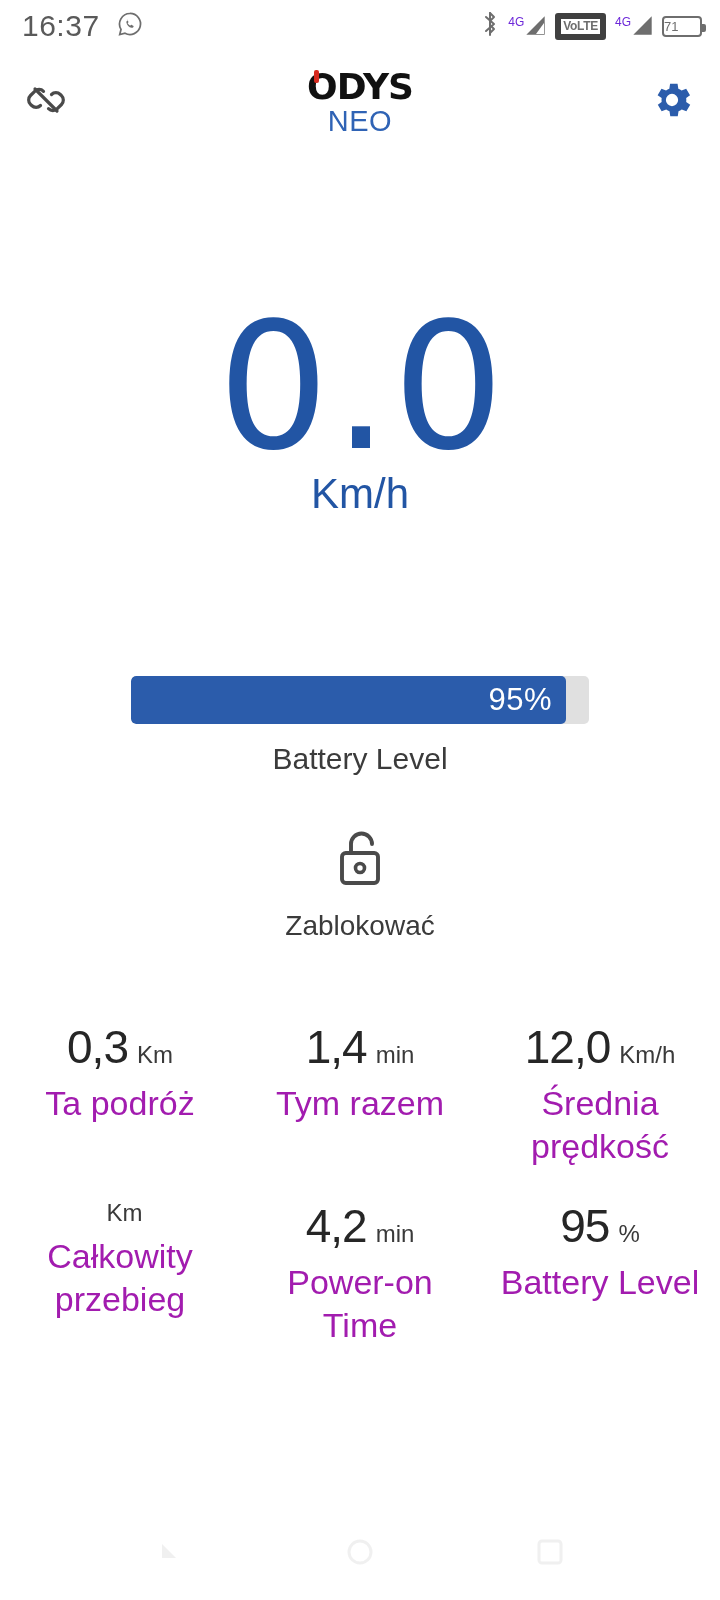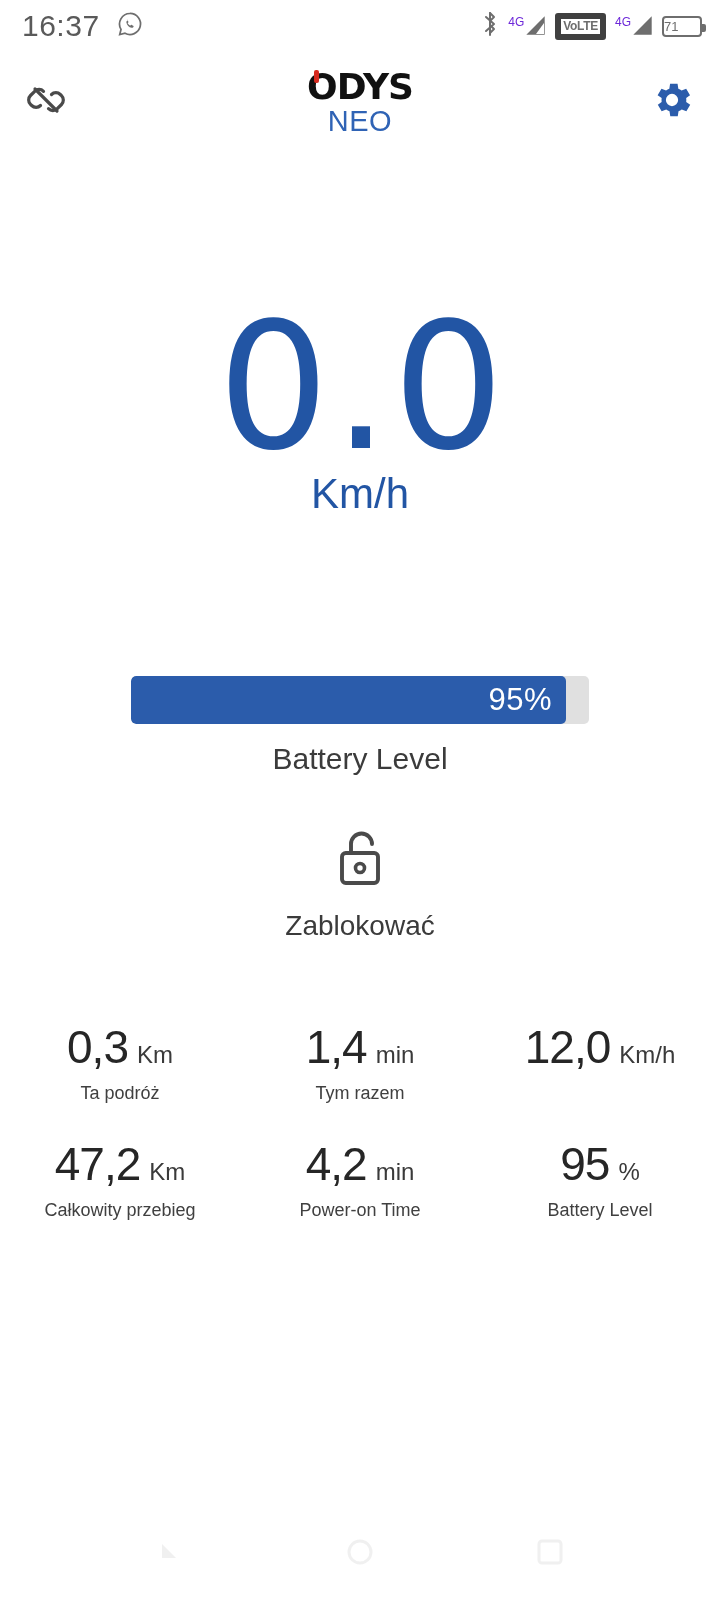--- a/index.html
+++ b/index.html
@@ -153,21 +153,21 @@
   }
   .stat-value-line{
     display:flex; align-items:baseline; justify-content:center;
   }
   .stat-num{
     font-size:46px; color:#262626; letter-spacing:-1px;
     font-family:"Liberation Sans", sans-serif;
   }
   .stat-unit{ font-size:24px; color:#3a3a3a; margin-left:9px; }
   .stat-label{
-    font-size:18px; color:#404040; margin-top:8px;
+    font-size:34px; color:#a21caf; margin-top:8px;
     text-align:center; line-height:1.25; max-width:210px;
   }
 
   
   .navbar{
     position:absolute; left:0; right:0; bottom:0;
     height:92px; display:flex; align-items:center; justify-content:center;
     gap:150px;
   }
   .nav-ico{ opacity:.12; }
@@ -293,27 +293,27 @@
         <span class="stat-unit">min</span>
       </div>
       <div class="stat-label">Tym razem</div>
     </div>
 
     <div class="stat">
       <div class="stat-value-line">
         <span class="stat-num">12,0</span>
         <span class="stat-unit">Km/h</span>
       </div>
+      <div class="stat-label">Średnia prędkość</div>
     </div>
   </div>
 
   <div class="stat-row">
     <div class="stat">
       <div class="stat-value-line">
-        <span class="stat-num">47,2</span>
         <span class="stat-unit">Km</span>
       </div>
       <div class="stat-label">Całkowity przebieg</div>
     </div>
 
     <div class="stat">
       <div class="stat-value-line">
         <span class="stat-num">4,2</span>
         <span class="stat-unit">min</span>
       </div>

